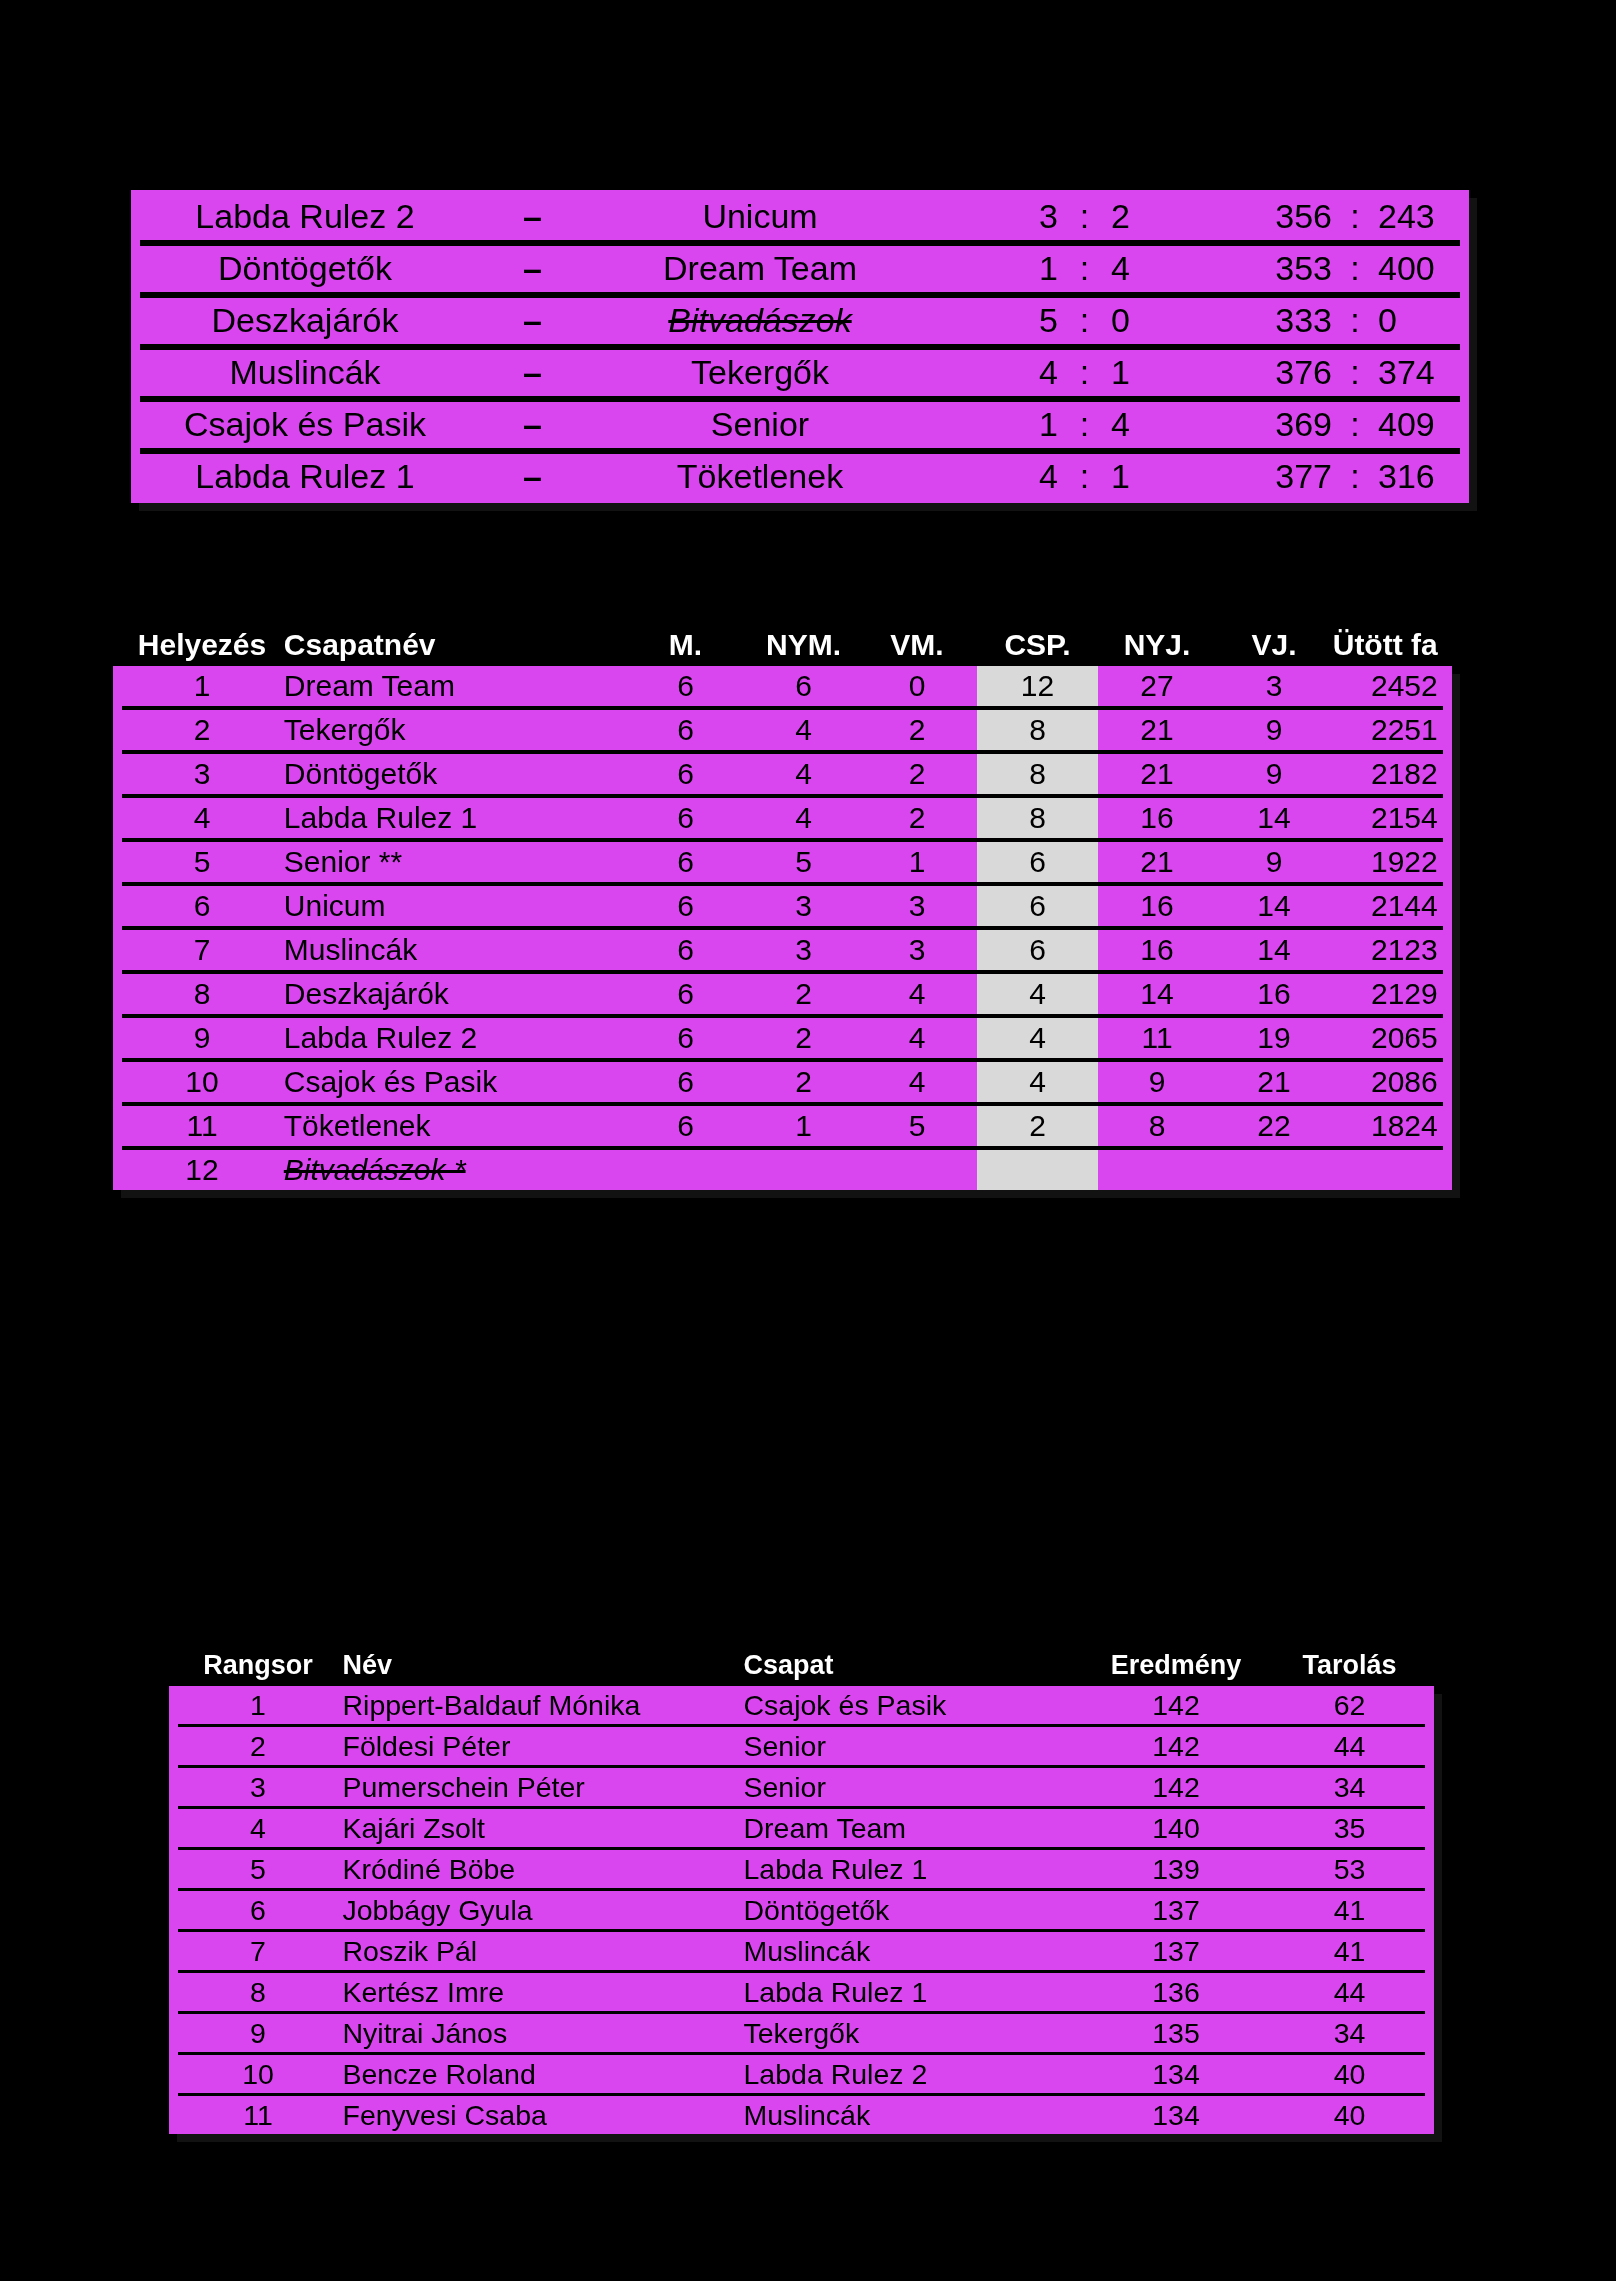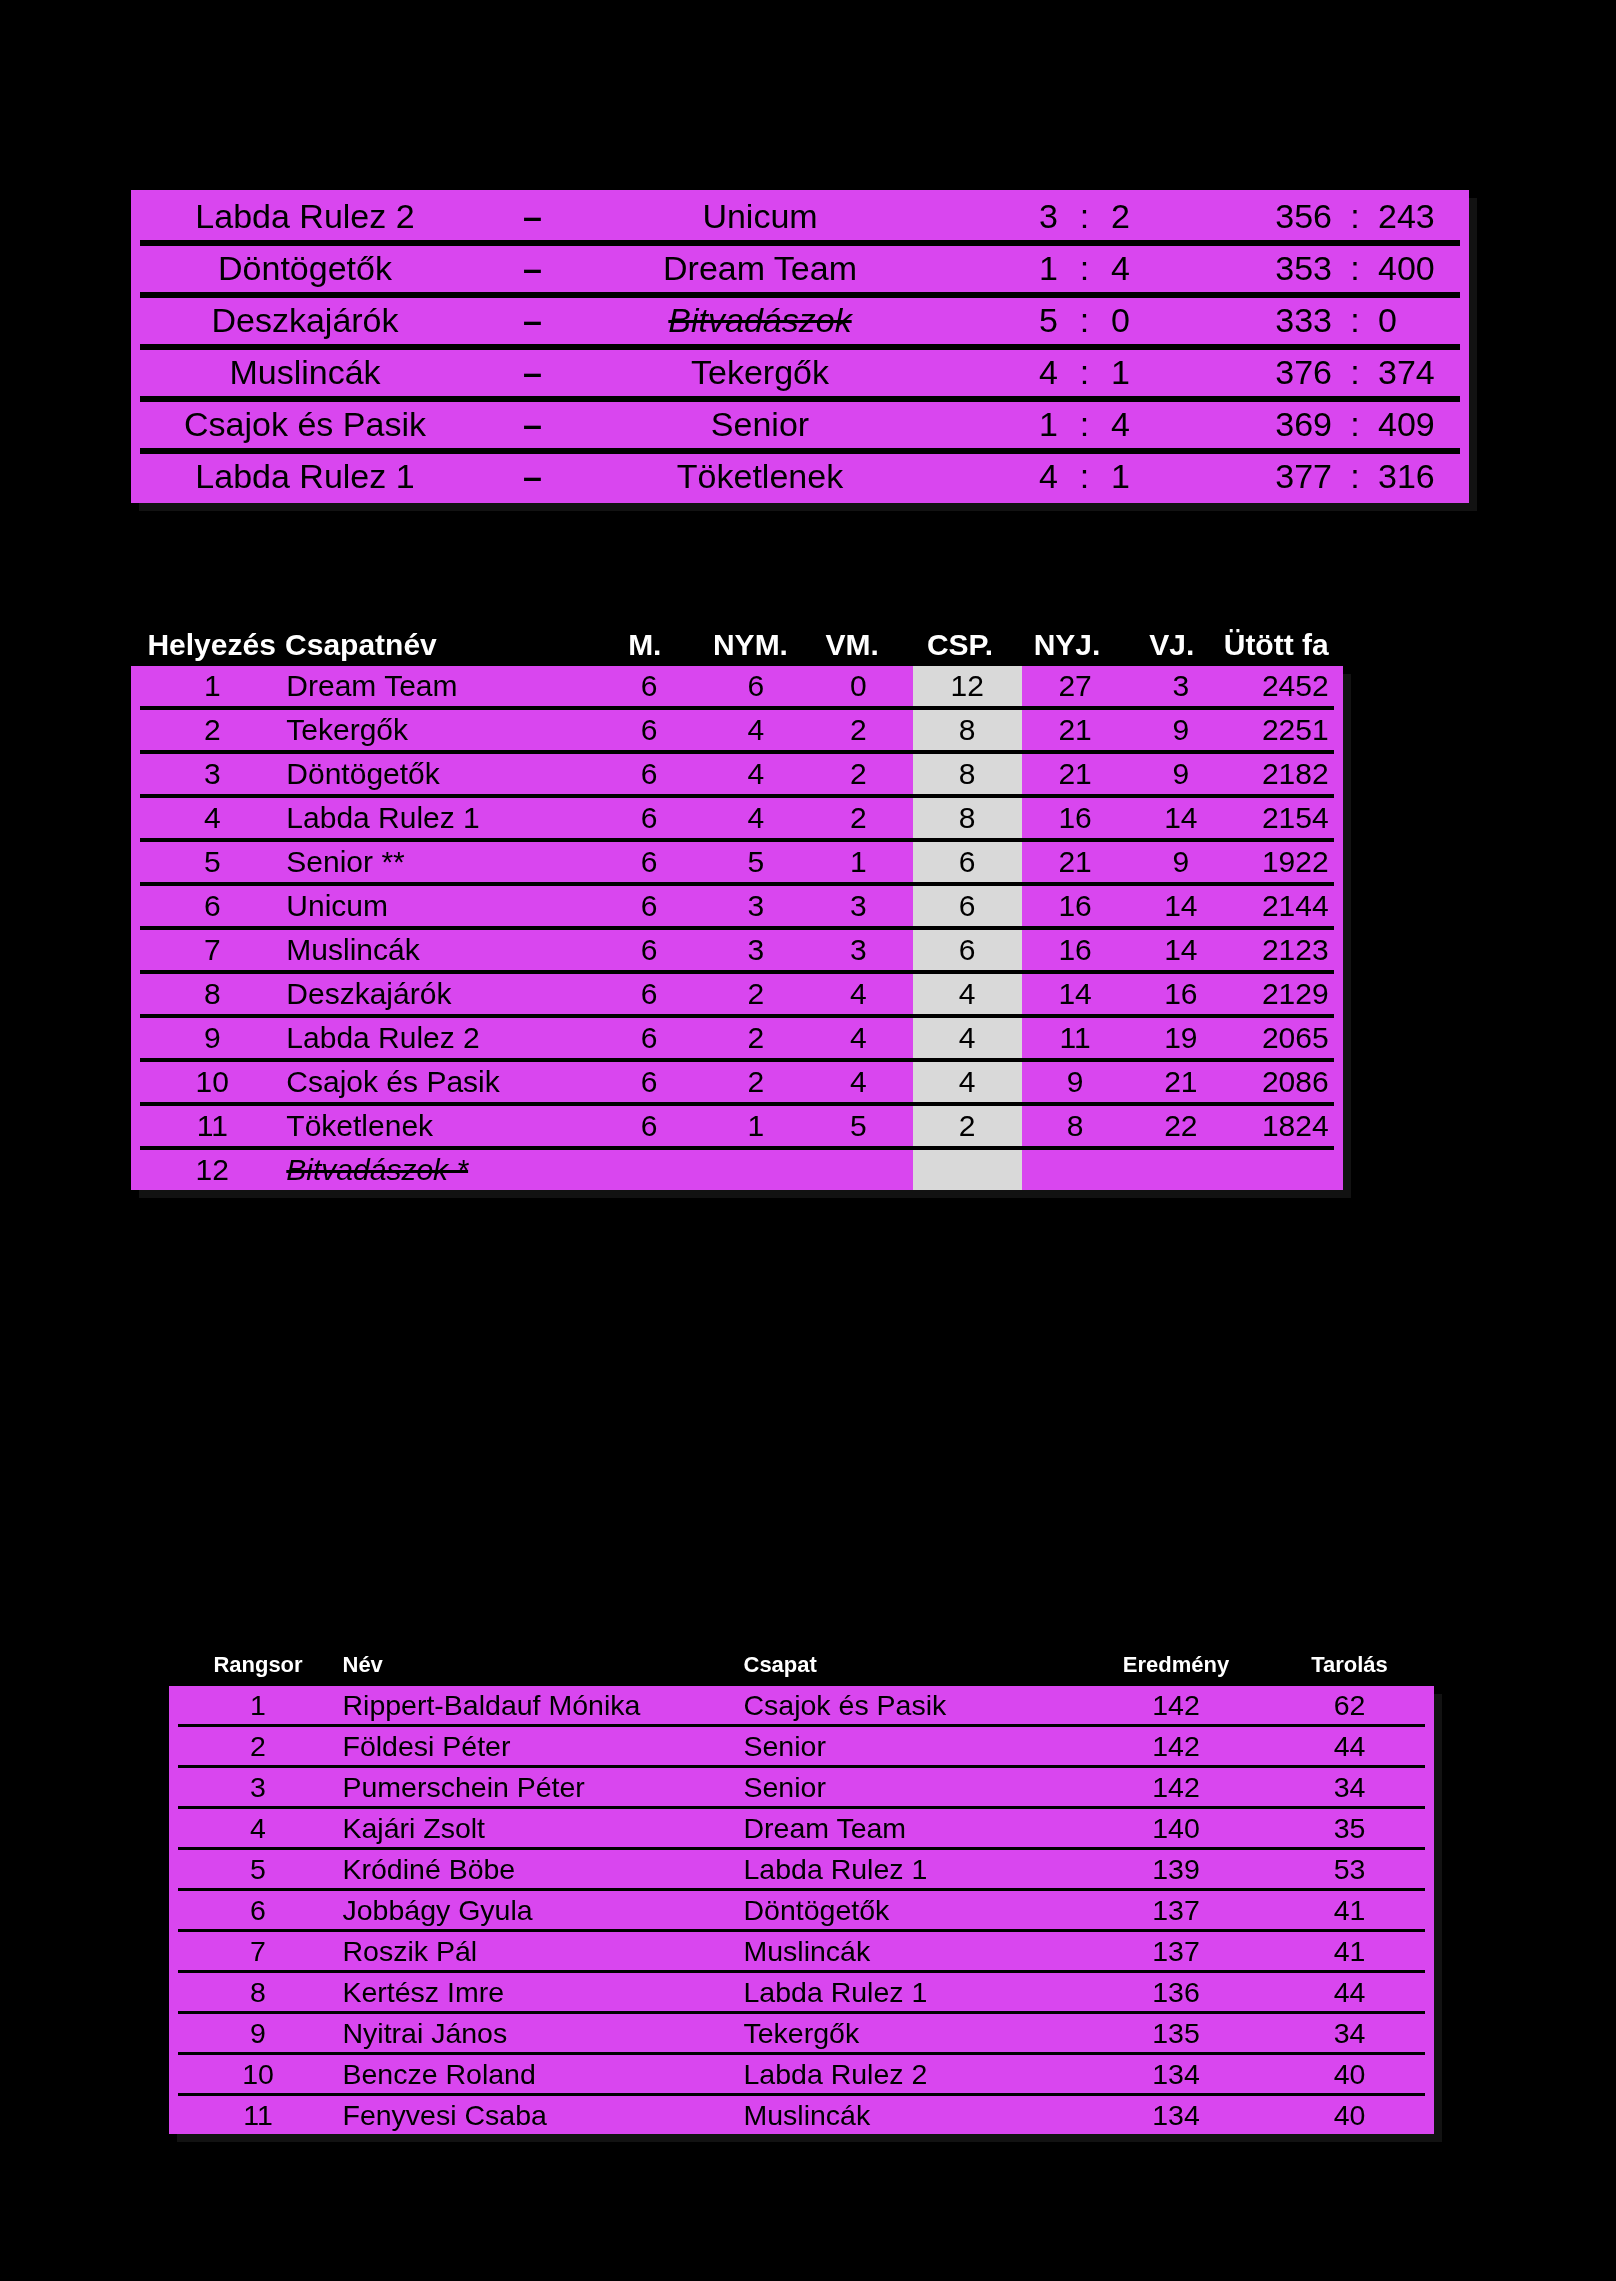--- a/index.html
+++ b/index.html
@@ -28,40 +28,40 @@
   #results .c-gap1 {width:71px;}
   #results .c-s1   {width:62px;justify-content:flex-end;}
   #results .c-col1 {width:53px;}
   #results .c-s2   {width:62px;justify-content:flex-start;}
   #results .c-gap2 {width:53px;}
   #results .c-p1   {width:106px;justify-content:flex-end;}
   #results .c-col2 {width:46px;}
   #results .c-p2   {width:80px;justify-content:flex-start;}
 
   
-  #standings{left:131px;top:624px;width:1212px;}
+  #standings{left:113px;top:624px;width:1339px;}
   .t-head{display:flex;align-items:center;background:#000;color:#fff;font-weight:700;padding:0 9px;}
   #standings .t-head{height:42px;font-size:30px;}
   #standings .t-body{padding:0 9px;}
   #standings .row{height:40px;font-size:30px;}
   #standings .t-body .row + .row{border-top:4.5px solid #000;}
   #standings .c-rank{width:160px;}
   #standings .c-team{width:339px;justify-content:flex-start;padding-left:1.8px;box-sizing:border-box;}
   #standings .c-m  {width:129px;}
   #standings .c-nym{width:107px;}
   #standings .c-vm {width:120px;}
   #standings .c-csp{width:121px;}
   #standings .t-body .c-csp{background:#d9d9d9;}
   #standings .c-nyj{width:118px;}
   #standings .c-vj {width:116px;}
   #standings .c-pins{width:111px;justify-content:flex-end;padding-right:5.3px;box-sizing:border-box;}
 
   
   #individual{left:169px;top:1644px;width:1265px;}
-  #individual .t-head{height:42px;font-size:22px;}
+  #individual .t-head{height:42px;font-size:27px;}
   #individual .t-body{padding:0 9px;}
   #individual .row{height:38px;font-size:28.5px;}
   #individual .t-body .row + .row{border-top:3.6px solid #000;}
   #individual .c-rank{width:160px;}
   #individual .c-name{width:401px;justify-content:flex-start;padding-left:4.5px;box-sizing:border-box;}
   #individual .c-team{width:339px;justify-content:flex-start;padding-left:4.5px;box-sizing:border-box;}
   #individual .c-score{width:196px;}
   #individual .c-strikes{width:151px;}
 </style>
 </head>

